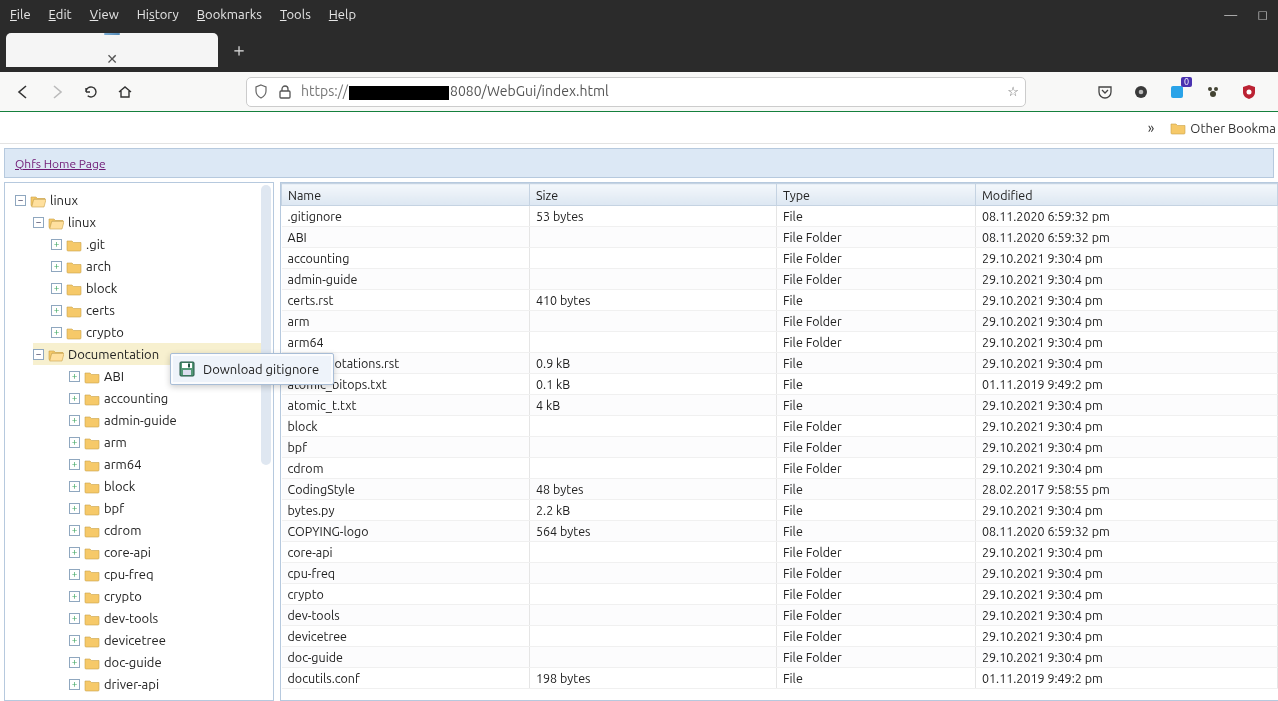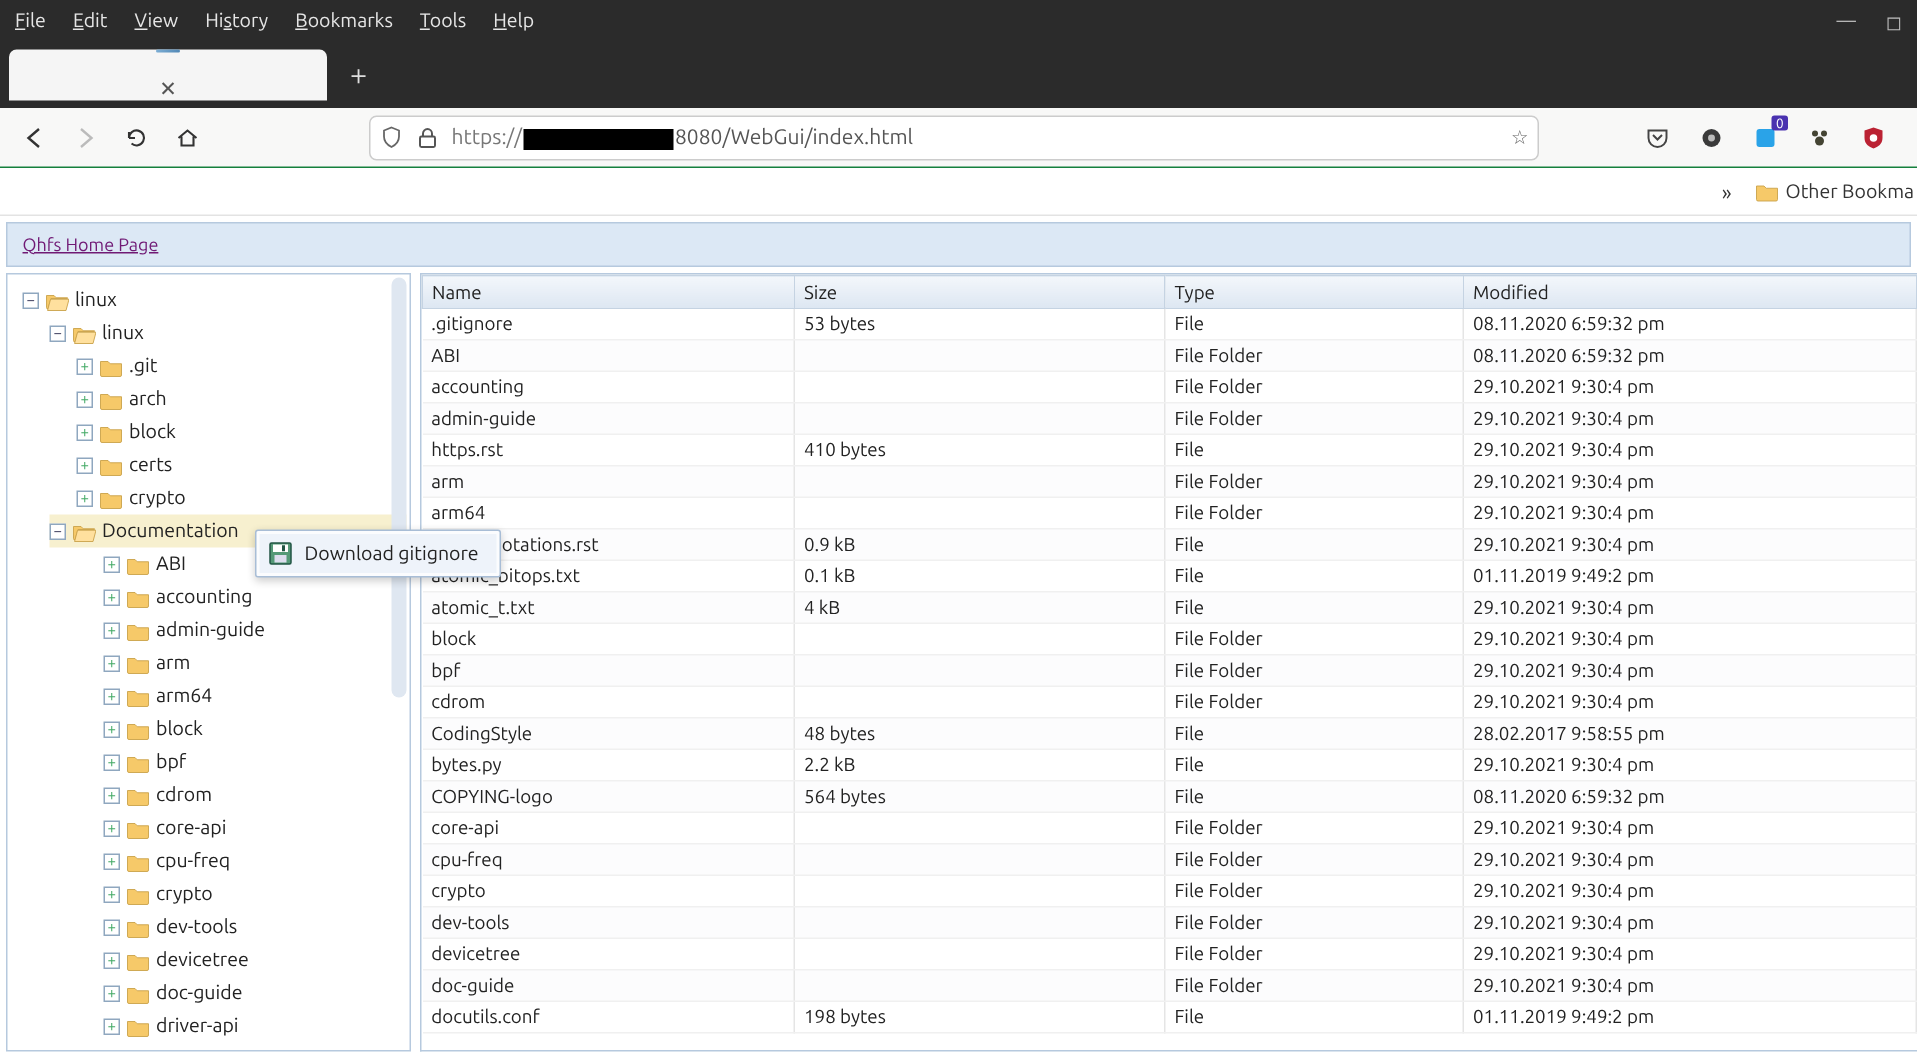--- a/index.html
+++ b/index.html
@@ -493,21 +493,21 @@
               <td>File Folder</td>
               <td>29.10.2021 9:30:4 pm</td>
             </tr>
             <tr>
               <td>admin-guide</td>
               <td></td>
               <td>File Folder</td>
               <td>29.10.2021 9:30:4 pm</td>
             </tr>
             <tr>
-              <td>https.rst</td>
+              <td>certs.rst</td>
               <td>410 bytes</td>
               <td>File</td>
               <td>29.10.2021 9:30:4 pm</td>
             </tr>
             <tr>
               <td>arm</td>
               <td></td>
               <td>File Folder</td>
               <td>29.10.2021 9:30:4 pm</td>
             </tr>

